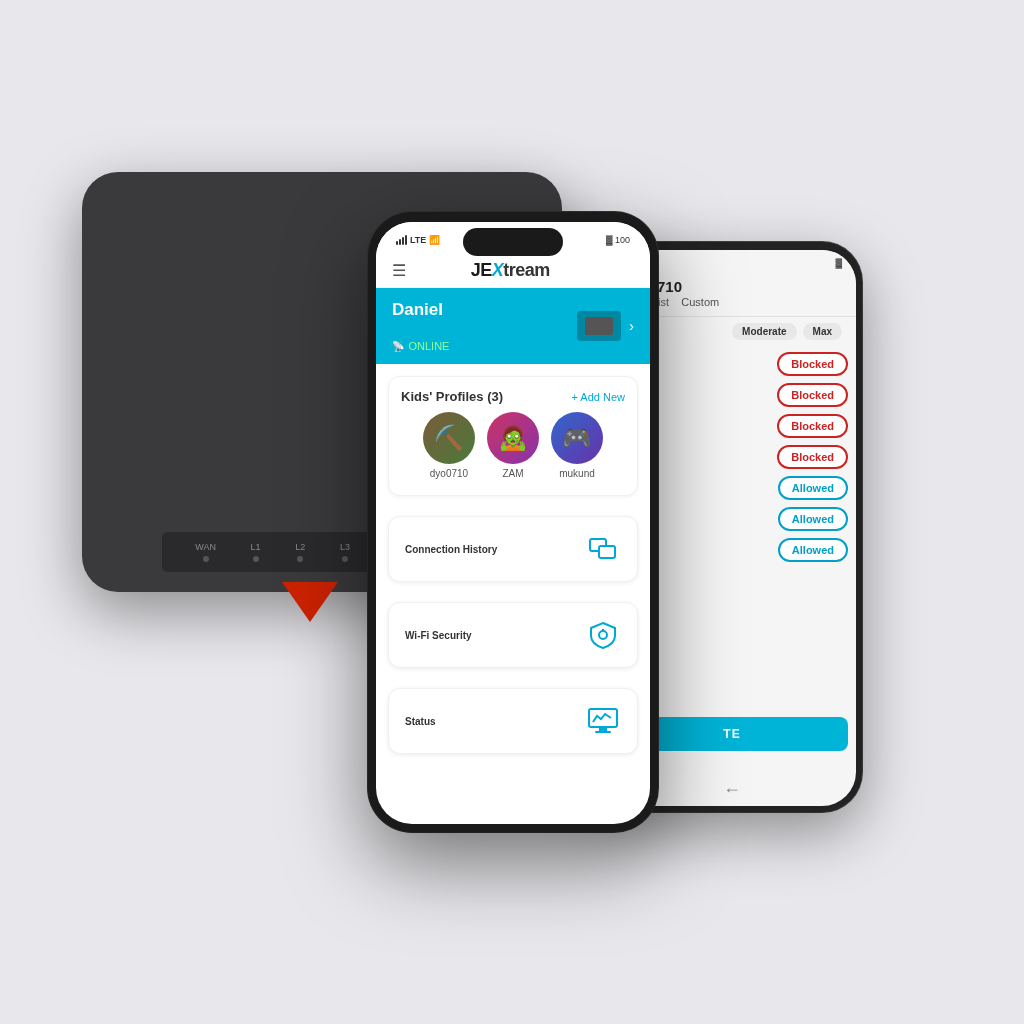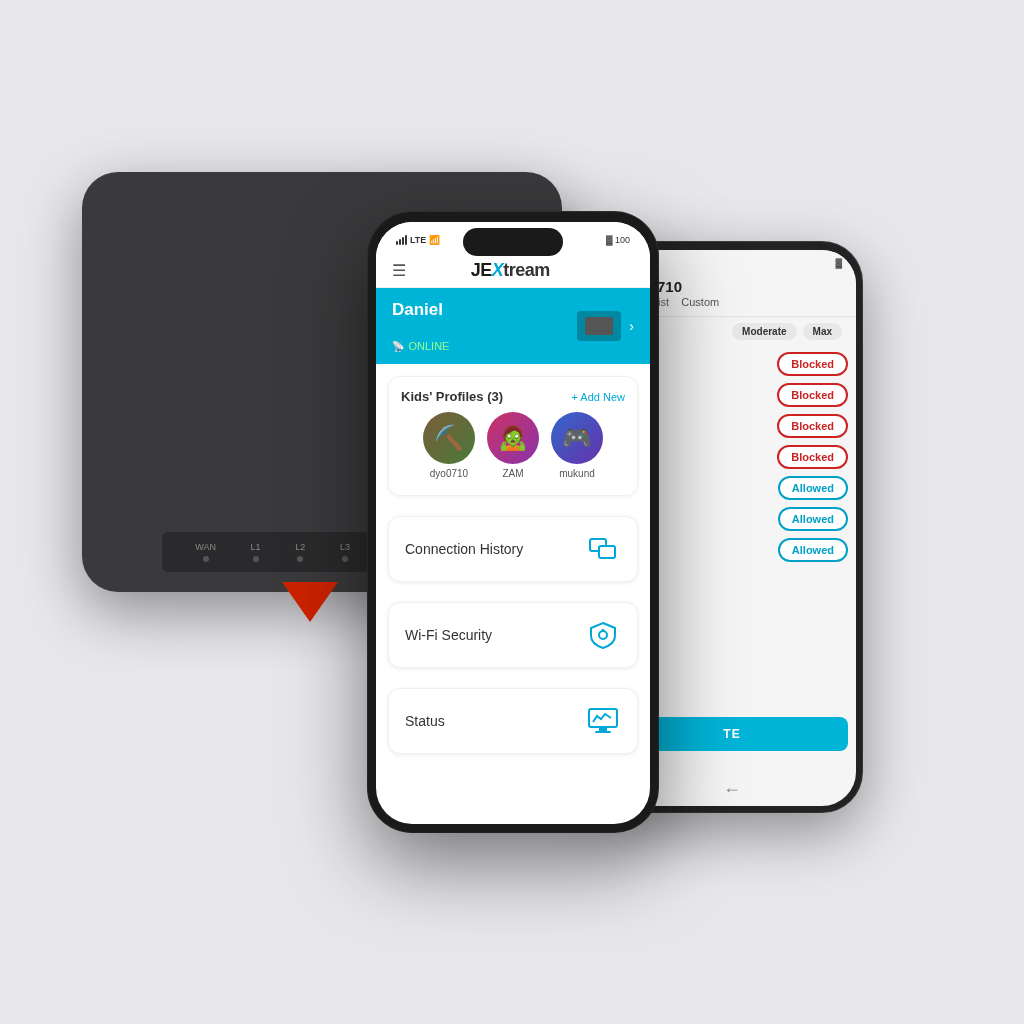--- a/index.html
+++ b/index.html
@@ -336,23 +336,23 @@
       border-radius: 12px;
       padding: 14px 16px;
       display: flex;
       justify-content: space-between;
       align-items: center;
       box-shadow: 0 1px 4px rgba(0,0,0,0.08);
       border: 1px solid #f0f0f0;
     }
 
     .menu-card-label {
-      font-size: 14px;
+      font-size: 10px;
       color: #333;
-      font-weight: 400;
+      font-weight: 700;
     }
 
     .menu-card-icon {
       width: 36px;
       height: 36px;
       display: flex;
       align-items: center;
       justify-content: center;
       color: #00a8d8;
       font-size: 20px;

